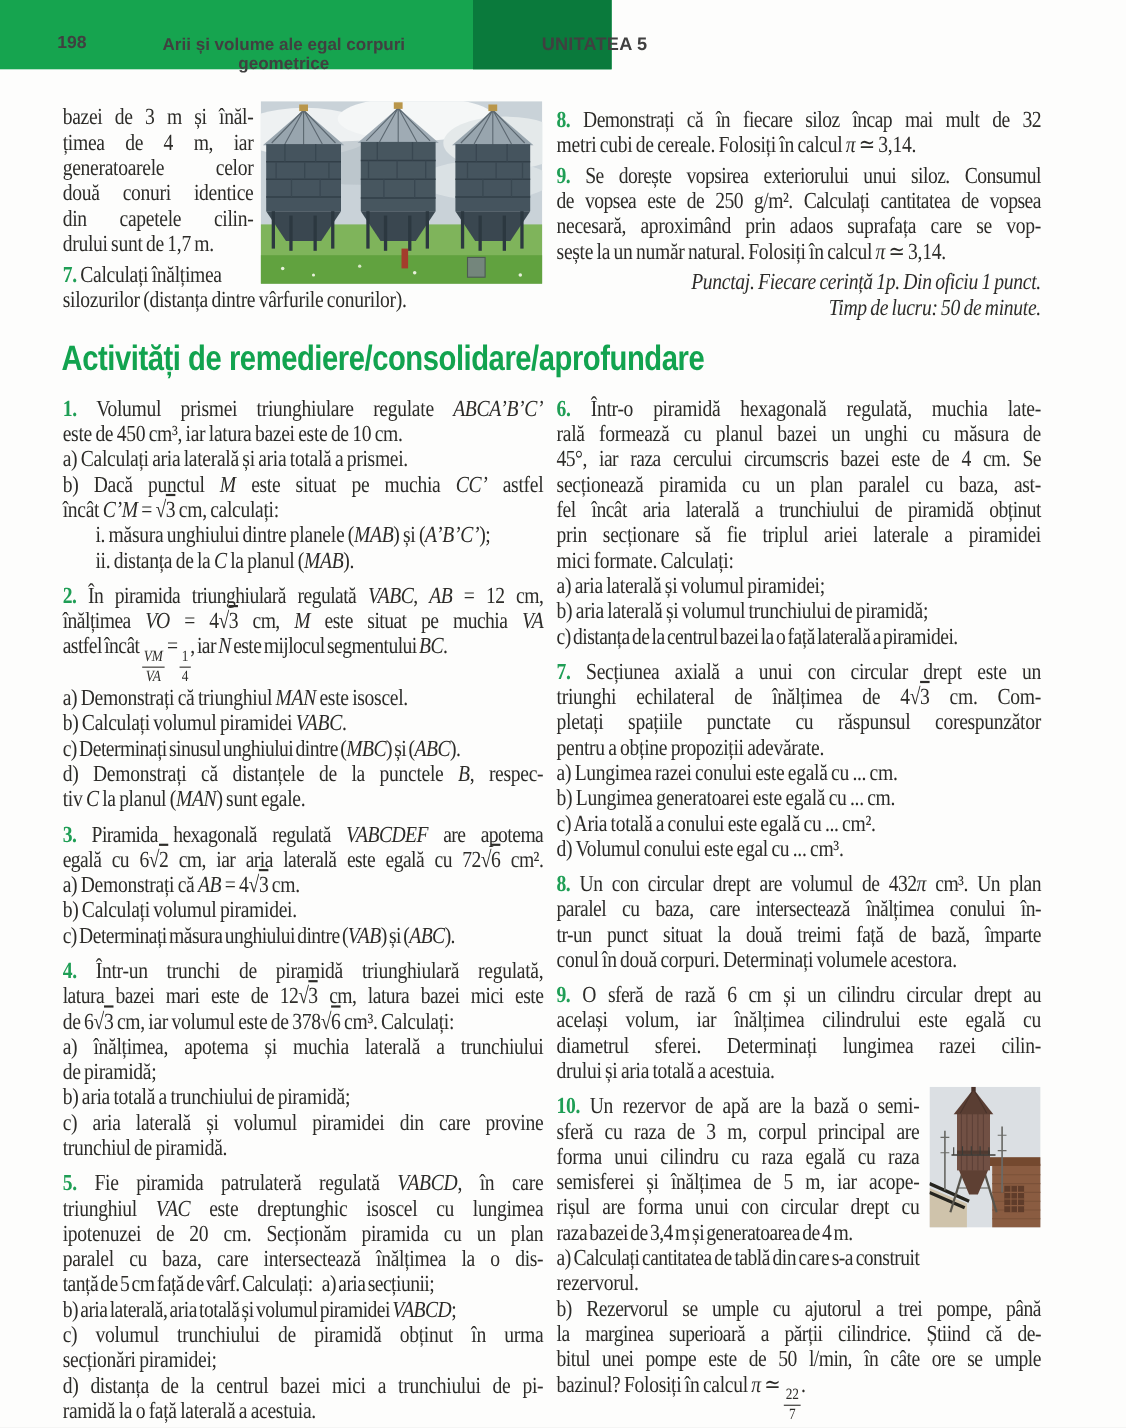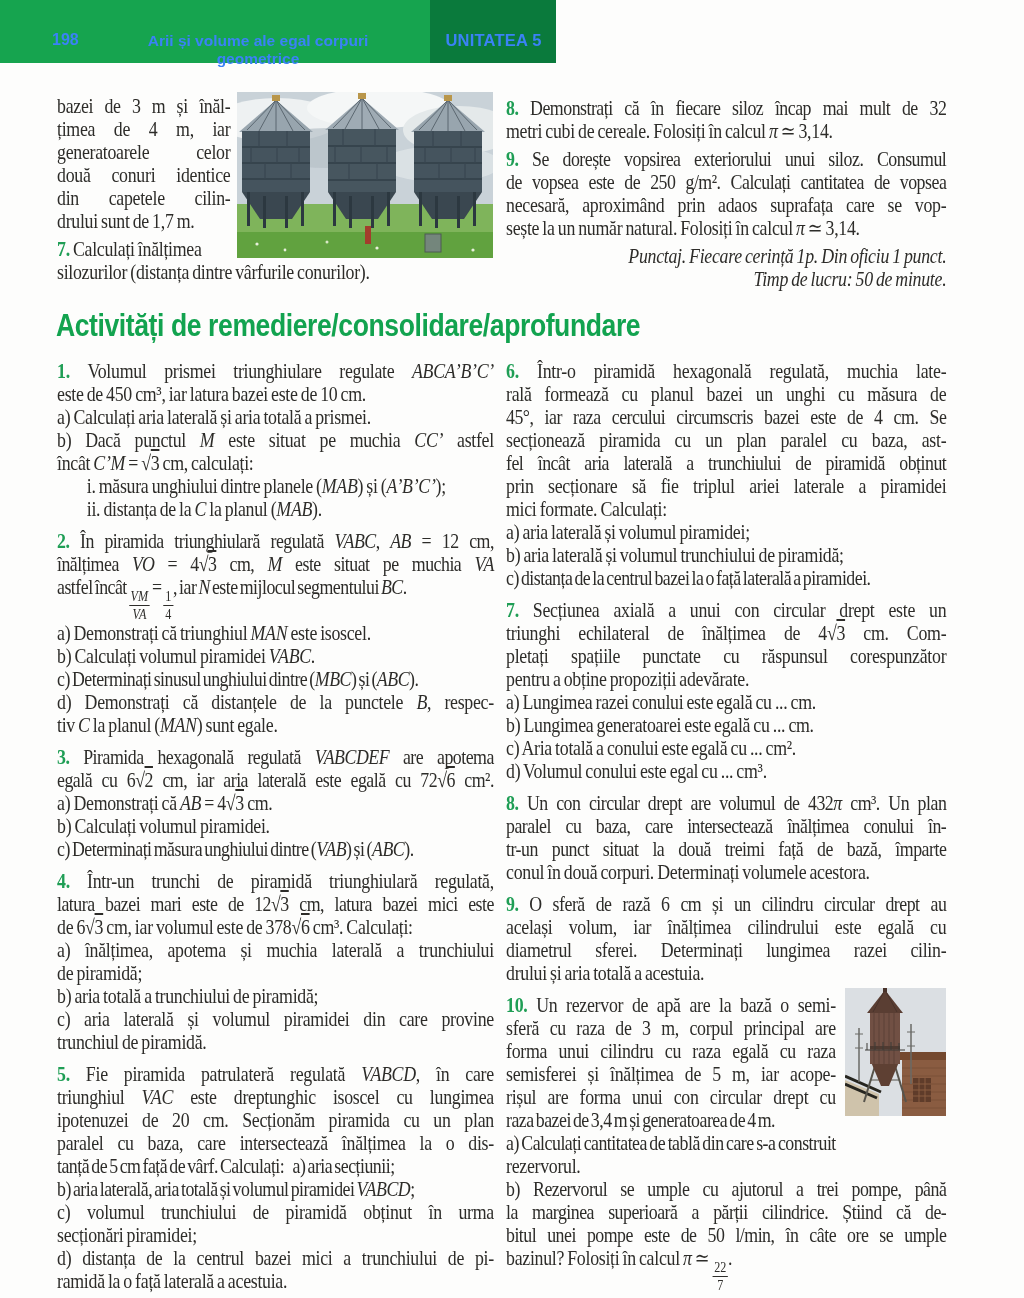--- a/index.html
+++ b/index.html
@@ -1,24 +1,24 @@
 <!DOCTYPE html>
 <html lang="ro"><head>
 <meta charset="utf-8">
 <style>
   html,body{margin:0;padding:0;background:#e8e8e8;}
   .page{position:relative;width:1024px;height:1298px;background:#fdfdfc;overflow:hidden;
         font-family:"Liberation Serif","DejaVu Serif",serif;color:#2d2c29;margin:0 auto;}
   
   .hdr-bar{position:absolute;left:0;top:0;width:556px;height:63px;background:#16a44f;}
   .hdr-unit{position:absolute;left:430px;top:0;width:126px;height:63px;background:#0a7a3c;}
-  .hdr-text{position:absolute;color:#3b82f6;font-family:"Liberation Sans",sans-serif;font-weight:bold;font-size:16px;}
+  .hdr-text{position:absolute;color:#404040;font-family:"Liberation Sans",sans-serif;font-weight:bold;font-size:16px;}
   .hdr-num{left:52px;top:31px;}
   .hdr-title{left:123px;top:32px;width:270px;text-align:center;font-size:15.5px;}
-  .hdr-unitlabel{left:430px;top:31px;width:127px;text-align:center;font-size:16.5px;letter-spacing:.2px;}
+  .hdr-unitlabel{left:430px;top:31px;width:127px;text-align:center;font-size:16.5px;letter-spacing:.2px;padding-left:47px;}
   
   .heading{position:absolute;left:56px;top:307px;width:860px;transform:scaleX(.83);transform-origin:left top;
            font-family:"Liberation Sans",sans-serif;font-weight:bold;font-size:32px;color:#12a34f;letter-spacing:-.5px;white-space:nowrap;}
   
   .col{position:absolute;transform:scaleX(.85);transform-origin:left top;font-size:21px;}
   #intro-left{left:57px;top:95px;width:514px;}
   #intro-right{left:506px;top:97px;width:518px;}
   #col-left{left:57px;top:360px;width:514px;}
   #col-right{left:506px;top:360px;width:518px;}
   .tl{line-height:23px;text-align:justify;letter-spacing:-.35px;word-spacing:-1.2px;}

